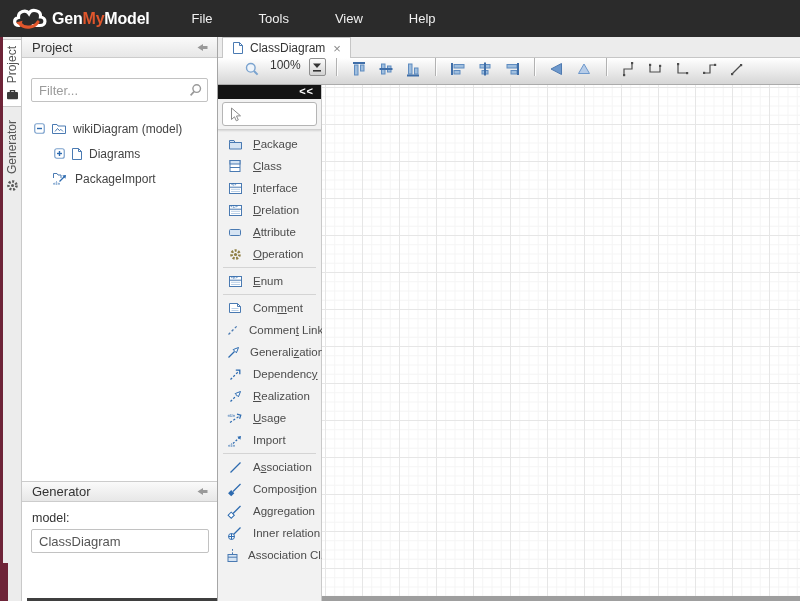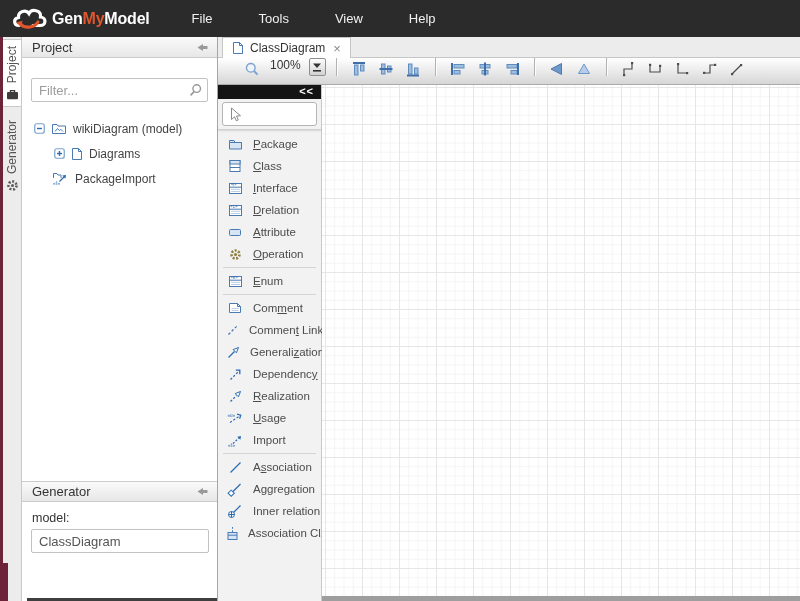--- a/index.html
+++ b/index.html
@@ -546,20 +546,29 @@
 
           <div class="pal-item">
             <span class="pal-ic">
               <svg width="15" height="15" viewBox="0 0 15 15">
                 <line x1="2.5" y1="12.5" x2="12.5" y2="2.5" stroke="#2d6bb0" stroke-width="1.3"></line>
               </svg>
             </span>
             <span class="pal-label"><span>A</span><u>s</u><span>sociation</span></span>
           </div>
 
+          <div class="pal-item">
+            <span class="pal-ic">
+              <svg width="16" height="15" viewBox="0 0 16 15">
+                <line x1="6" y1="9.5" x2="13.5" y2="2" stroke="#2d6bb0" stroke-width="1.3"></line>
+                <rect x="2" y="9" width="4.4" height="4.4" fill="#2d6bb0" transform="rotate(45 4.2 11.2)"></rect>
+              </svg>
+            </span>
+            <span class="pal-label"><span>Composi</span><u>t</u><span>ion</span></span>
+          </div>
 
           <div class="pal-item">
             <span class="pal-ic">
               <svg width="16" height="15" viewBox="0 0 16 15">
                 <line x1="6" y1="9.5" x2="13.5" y2="2" stroke="#2d6bb0" stroke-width="1.3"></line>
                 <rect x="2" y="9" width="4.4" height="4.4" fill="#fff" stroke="#2d6bb0" transform="rotate(45 4.2 11.2)"></rect>
               </svg>
             </span>
             <span class="pal-label"><span>Aggregation</span><u></u><span></span></span>
           </div>

